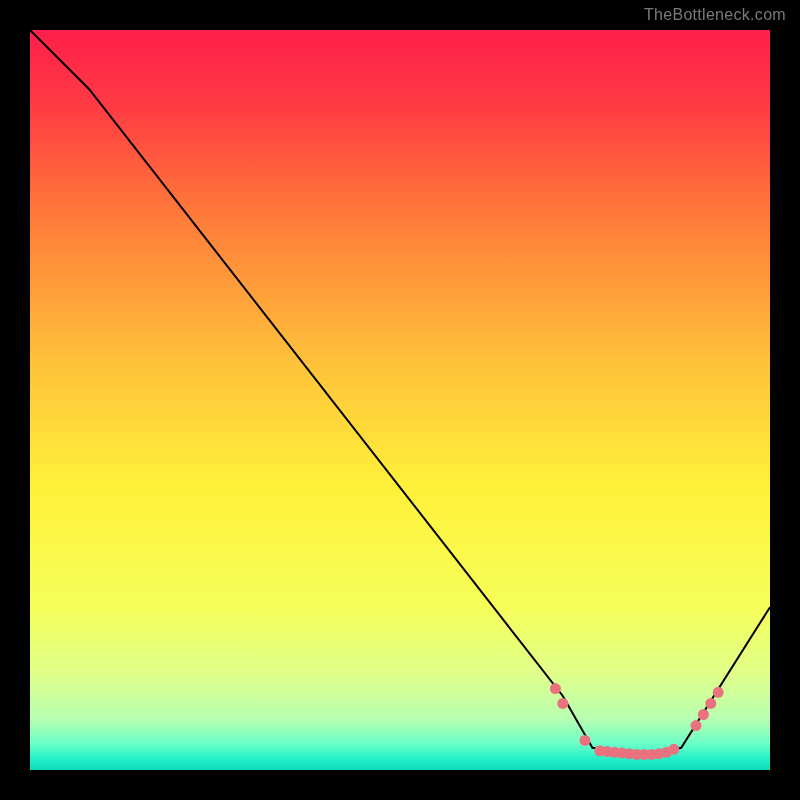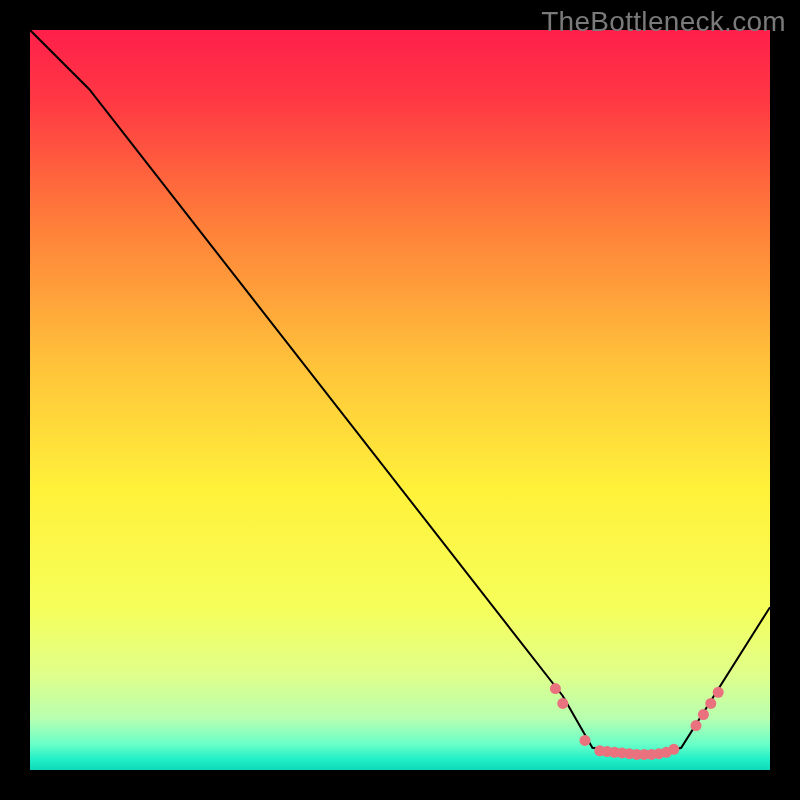--- a/index.html
+++ b/index.html
@@ -15,21 +15,21 @@
     position: relative;
     width: 800px;
     height: 800px;
     background: #000;
   }
   .watermark {
     position: absolute;
     top: 6px;
     right: 14px;
     color: #7a7a7a;
-    font-size: 28px;
+    font-size: 16px;
     font-weight: 500;
     letter-spacing: 0.3px;
     z-index: 10;
   }
   .plot {
     position: absolute;
     left: 30px;
     top: 30px;
     width: 740px;
     height: 740px;

